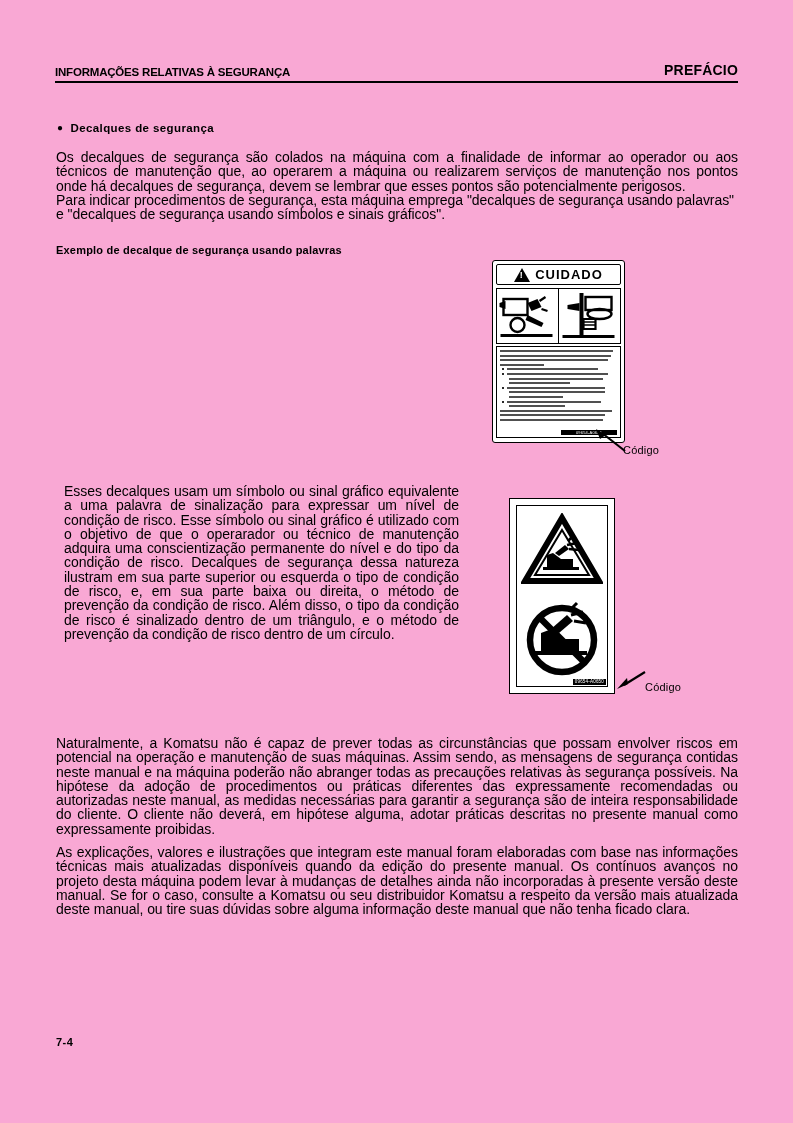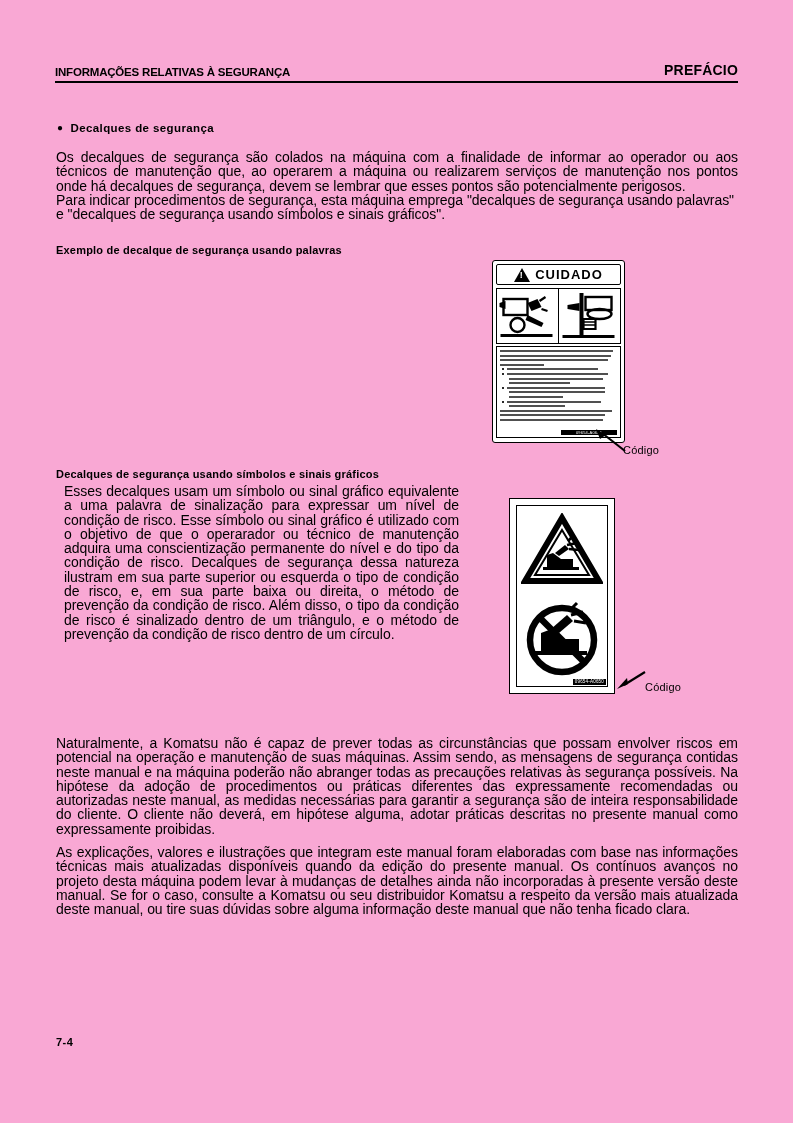--- a/index.html
+++ b/index.html
@@ -378,21 +378,20 @@
       <div class="code-bar">09654-A0641</div>
     </div>
   </div>
 
   <svg class="arrow-svg arrow-words" width="36" height="26">
     <path d="M33 23 L10 5" stroke="#000" stroke-width="2.2" fill="none"></path>
     <path d="M4 1 L14 7 L8 11 Z" fill="#000"></path>
   </svg>
   <div class="callout callout-words">Código</div>
 
-  <div class="sub-head sh-symbols">Decalques de segurança usando símbolos e sinais gráficos</div>
 
   <div class="p-symbols para">Esses decalques usam um símbolo ou sinal gráfico equivalente a uma palavra de sinalização para expressar um nível de condição de risco. Esse símbolo ou sinal gráfico é utilizado com o objetivo de que o operarador ou técnico de manutenção adquira uma conscientização permanente do nível e do tipo da condição de risco. Decalques de segurança dessa natureza ilustram em sua parte superior ou esquerda o tipo de condição de risco, e, em sua parte baixa ou direita, o método de prevenção da condição de risco. Além disso, o tipo da condição de risco é sinalizado dentro de um triângulo, e o método de prevenção da condição de risco dentro de um círculo.</div>
 
 
   <div class="decal-symbols">
     <div class="decal-symbols-inner">
       <svg width="82" height="74" viewBox="0 0 82 74">
         <path d="M41 5 L78 68 L4 68 Z" fill="none" stroke="#000" stroke-width="6"></path>
         <path d="M41 17 L68 62 L14 62 Z" fill="none" stroke="#000" stroke-width="2"></path>
         <g transform="translate(22,30)">

